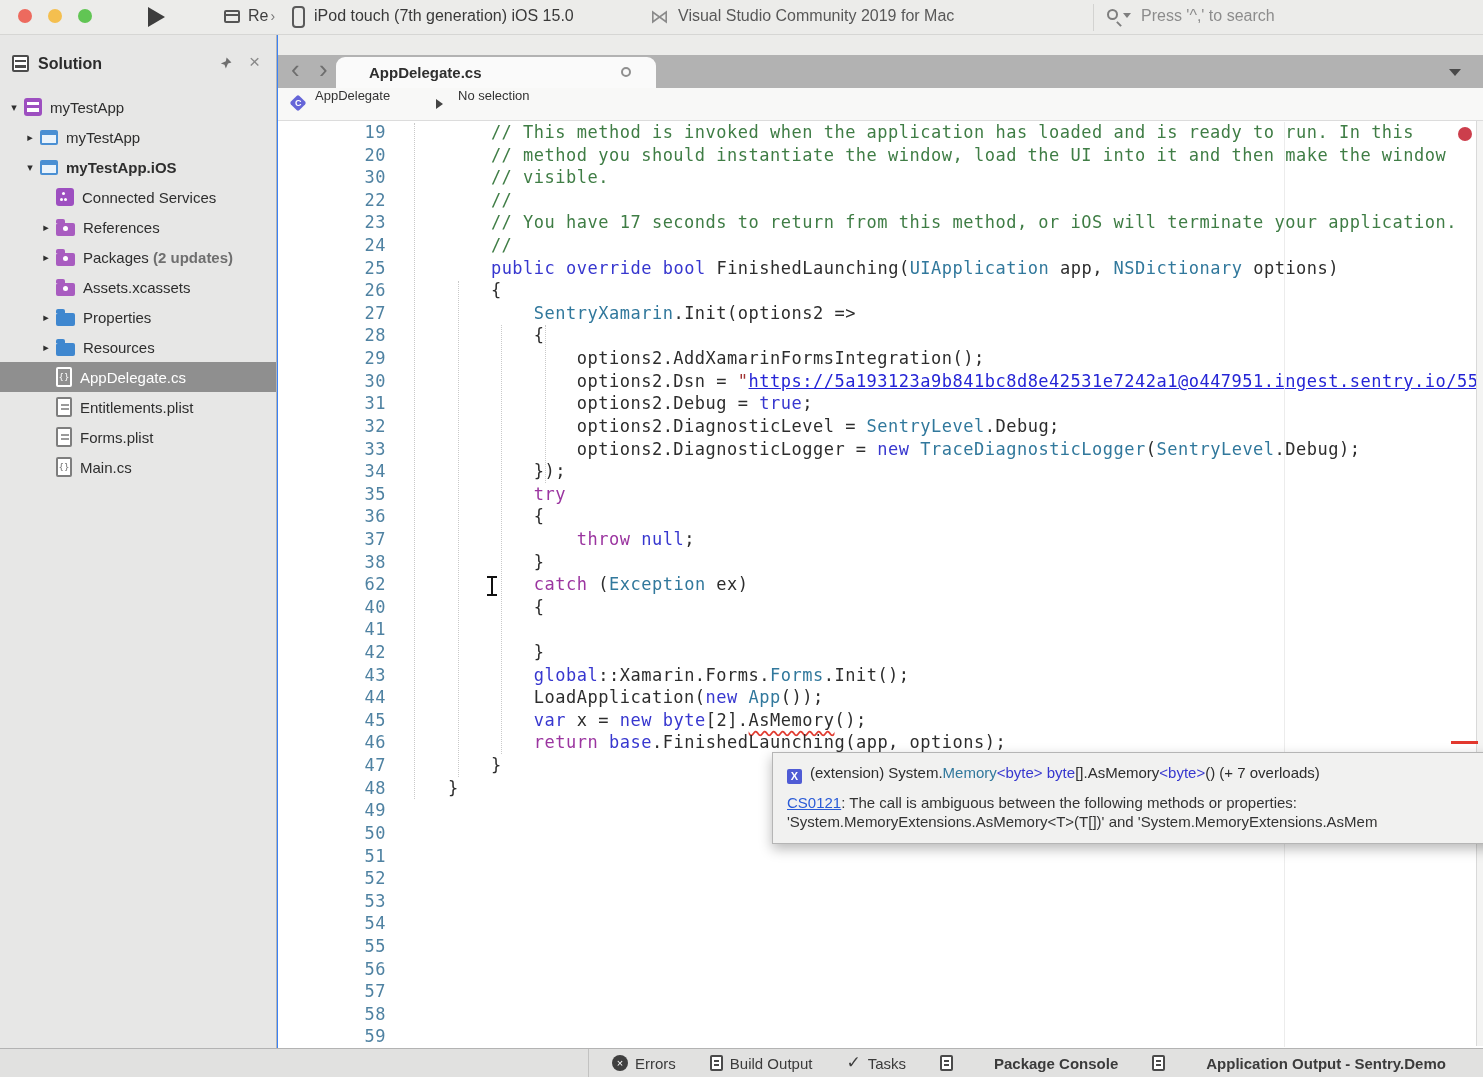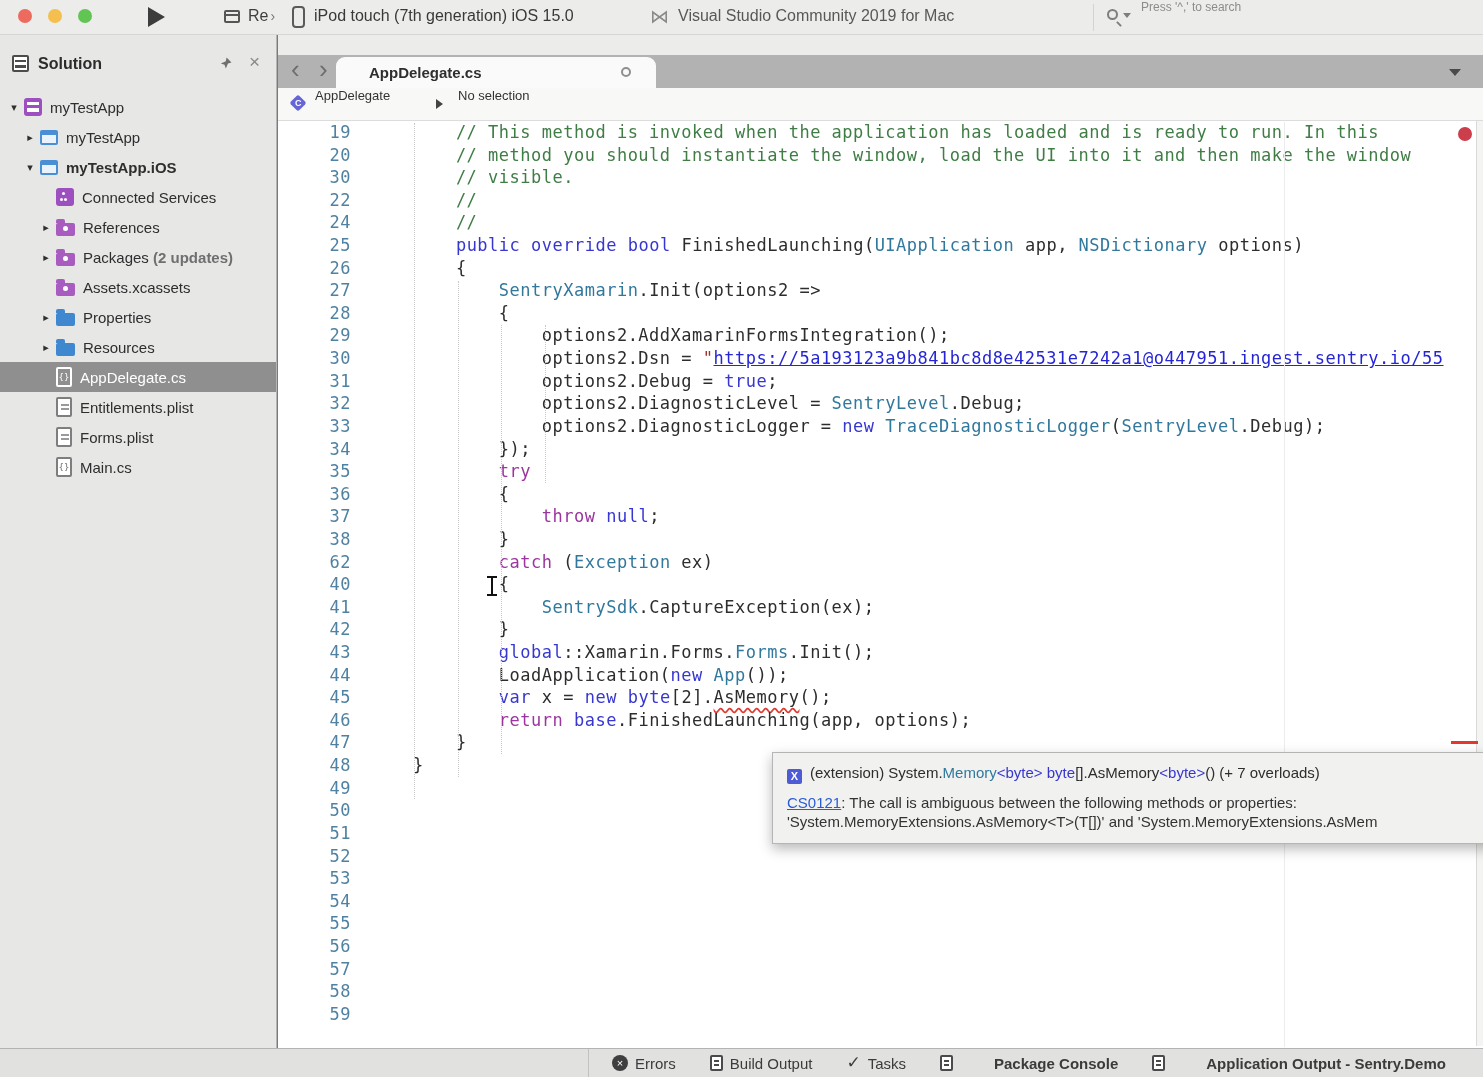--- a/index.html
+++ b/index.html
@@ -27,21 +27,21 @@
   .device { position:absolute; left:314px; top:7px; font-size:16px; color:#393939; }
   .vs-logo { position:absolute; left:650px; top:5px; font-size:19px; color:#8a8a8a; }
   .apptitle { position:absolute; left:678px; top:7px; font-size:16px; color:#585858; }
   .tb-sep { position:absolute; left:1093px; top:4px; width:1px; height:27px; background:#d3d3d1; }
   .mag { position:absolute; left:1107px; top:9px; width:11px; height:11px;
     border:2px solid #7e7e7e; border-radius:50%; }
   .mag::after { content:""; position:absolute; left:9px; top:10px; width:2px; height:6px;
     background:#7e7e7e; transform:rotate(-45deg); }
   .mag-chev { position:absolute; left:1123px; top:13px; width:0; height:0;
     border-left:4px solid transparent; border-right:4px solid transparent; border-top:5px solid #7e7e7e; }
-  .search-ph { position:absolute; left:1141px; top:0; font-size:12px; color:#8c8c8c; }
+  .search-ph { position:absolute; left:1141px; top:7px; font-size:16px; color:#8c8c8c; }
   
   .sidebar { position:absolute; left:0; top:35px; width:277px; height:1013px;
     background:#e7e7e6; border-right:1px solid #b5b5b5; }
   .sb-head { position:relative; height:50px; padding:22px 10px 0 12px; }
   .sb-head .sol-ic { position:absolute; left:12px; top:20px; width:17px; height:17px;
     border:2px solid #4c4c4c; border-radius:2px; background:#fff; }
   .sb-head .sol-ic::before{ content:""; position:absolute; left:1px; top:3px; right:1px; height:2px; background:#4c4c4c; }
   .sb-head .sol-ic::after { content:""; position:absolute; left:1px; top:8px; right:1px; height:3px; background:#4c4c4c; }
   .sb-head .t { position:absolute; left:38px; top:20px; font-size:16px; font-weight:bold; color:#2c2c2c; }
   .sb-head .pin { position:absolute; right:44px; top:21px; }
@@ -90,21 +90,21 @@
     border-bottom:1px solid #dcdcdc; }
   .bc-diamond { position:absolute; left:14px; top:9px; width:12px; height:12px; background:#6565d8;
     transform:rotate(45deg); border-radius:2px; }
   .bc-diamond span { position:absolute; left:2.5px; top:0.5px; transform:rotate(-45deg);
     color:#fff; font-size:9px; font-weight:bold; }
   .bc-item { position:absolute; top:0; font-size:13px; color:#333; }
   .bc-arrow { position:absolute; left:158px; top:11px; width:0; height:0;
     border-top:5px solid transparent; border-bottom:5px solid transparent; border-left:7px solid #444; }
   
   .code { position:absolute; left:278px; top:121px; width:1205px; height:927px; background:#fff; overflow:hidden;
-    font-family:"DejaVu Sans Mono", monospace; font-size:17px; letter-spacing:0.5px; }
+    font-family:"DejaVu Sans Mono", monospace; font-size:17px; letter-spacing:0.5px;padding-left:35px; }
   .cl { display:flex; height:22.62px; line-height:22.62px; white-space:pre; }
   .ln-num { flex:none; width:77px; text-align:right; padding-right:4px; color:#4f82a2; }
   .ln-txt { padding-left:15px; }
   .cm{ color:#3f7d45; } .kw{ color:#3737cf; } .fl{ color:#9b35a0; } .ty{ color:#31789c; }
   .pl{ color:#2d2d2d; } .st{ color:#a13232; }
   .lk{ color:#2525d6; text-decoration:underline;margin-top:36px; }
   .er{ color:#2d2d2d; text-decoration:underline; text-decoration-style:wavy; text-decoration-color:#e03c31; text-underline-offset:4px; }
   .guide { position:absolute; width:0; border-left:1px dotted #c9c9c9; }
   .ruler { position:absolute; left:1006px; top:1px; width:1px; height:925px; background:#ececec; }
   .err-dot { position:absolute; left:1180px; top:6px; width:14px; height:14px; border-radius:50%; background:#cc3e4c; }
@@ -267,38 +267,39 @@
     <span class="bc-arrow"></span>
     <span class="bc-item" style="left:180px;">No selection</span>
   </div>
 
   <div class="code">
     <div>
         <div class="cl"><span class="ln-num">19</span><span class="ln-txt"><span class="cm">        // This method is invoked when the application has loaded and is ready to run. In this</span></span></div>
         <div class="cl"><span class="ln-num">20</span><span class="ln-txt"><span class="cm">        // method you should instantiate the window, load the UI into it and then make the window</span></span></div>
         <div class="cl"><span class="ln-num">30</span><span class="ln-txt"><span class="cm">        // visible.</span></span></div>
         <div class="cl"><span class="ln-num">22</span><span class="ln-txt"><span class="cm">        //</span></span></div>
+        <div class="cl"><span class="ln-num">23</span><span class="ln-txt"><span class="cm">        // You have 17 seconds to return from this method, or iOS will terminate your application.</span></span></div>
         <div class="cl"><span class="ln-num">24</span><span class="ln-txt"><span class="cm">        //</span></span></div>
         <div class="cl"><span class="ln-num">25</span><span class="ln-txt"><span class="pl">        </span><span class="kw">public</span><span class="pl"> </span><span class="kw">override</span><span class="pl"> </span><span class="kw">bool</span><span class="pl"> FinishedLaunching(</span><span class="ty">UIApplication</span><span class="pl"> app, </span><span class="ty">NSDictionary</span><span class="pl"> options)</span></span></div>
         <div class="cl"><span class="ln-num">26</span><span class="ln-txt"><span class="pl">        {</span></span></div>
         <div class="cl"><span class="ln-num">27</span><span class="ln-txt"><span class="pl">            </span><span class="ty">SentryXamarin</span><span class="pl">.Init(options2 =&gt;</span></span></div>
         <div class="cl"><span class="ln-num">28</span><span class="ln-txt"><span class="pl">            {</span></span></div>
         <div class="cl"><span class="ln-num">29</span><span class="ln-txt"><span class="pl">                options2.AddXamarinFormsIntegration();</span></span></div>
         <div class="cl"><span class="ln-num">30</span><span class="ln-txt"><span class="pl">                options2.Dsn = </span><span class="st">"</span><span class="lk">https://5a193123a9b841bc8d8e42531e7242a1@o447951.ingest.sentry.io/55</span></span></div>
         <div class="cl"><span class="ln-num">31</span><span class="ln-txt"><span class="pl">                options2.Debug = </span><span class="kw">true</span><span class="pl">;</span></span></div>
         <div class="cl"><span class="ln-num">32</span><span class="ln-txt"><span class="pl">                options2.DiagnosticLevel = </span><span class="ty">SentryLevel</span><span class="pl">.Debug;</span></span></div>
         <div class="cl"><span class="ln-num">33</span><span class="ln-txt"><span class="pl">                options2.DiagnosticLogger = </span><span class="kw">new</span><span class="pl"> </span><span class="ty">TraceDiagnosticLogger</span><span class="pl">(</span><span class="ty">SentryLevel</span><span class="pl">.Debug);</span></span></div>
         <div class="cl"><span class="ln-num">34</span><span class="ln-txt"><span class="pl">            });</span></span></div>
         <div class="cl"><span class="ln-num">35</span><span class="ln-txt"><span class="pl">            </span><span class="fl">try</span></span></div>
         <div class="cl"><span class="ln-num">36</span><span class="ln-txt"><span class="pl">            {</span></span></div>
         <div class="cl"><span class="ln-num">37</span><span class="ln-txt"><span class="pl">                </span><span class="fl">throw</span><span class="pl"> </span><span class="kw">null</span><span class="pl">;</span></span></div>
         <div class="cl"><span class="ln-num">38</span><span class="ln-txt"><span class="pl">            }</span></span></div>
         <div class="cl"><span class="ln-num">62</span><span class="ln-txt"><span class="pl">            </span><span class="fl">catch</span><span class="pl"> (</span><span class="ty">Exception</span><span class="pl"> ex)</span></span></div>
         <div class="cl"><span class="ln-num">40</span><span class="ln-txt"><span class="pl">            {</span></span></div>
-        <div class="cl"><span class="ln-num">41</span><span class="ln-txt"><span class="pl">                </span><span class="ty">SentrySdk</span><span class="pl">.CaptureException(ex);</span></span></div>
+        <div class="cl"><span class="ln-num">41</span></div>
         <div class="cl"><span class="ln-num">42</span><span class="ln-txt"><span class="pl">            }</span></span></div>
         <div class="cl"><span class="ln-num">43</span><span class="ln-txt"><span class="pl">            </span><span class="kw">global</span><span class="pl">::Xamarin.Forms.</span><span class="ty">Forms</span><span class="pl">.Init();</span></span></div>
         <div class="cl"><span class="ln-num">44</span><span class="ln-txt"><span class="pl">            LoadApplication(</span><span class="kw">new</span><span class="pl"> </span><span class="ty">App</span><span class="pl">());</span></span></div>
         <div class="cl"><span class="ln-num">45</span><span class="ln-txt"><span class="pl">            </span><span class="kw">var</span><span class="pl"> x = </span><span class="kw">new</span><span class="pl"> </span><span class="kw">byte</span><span class="pl">[2].</span><span class="er">AsMemory</span><span class="pl">();</span></span></div>
         <div class="cl"><span class="ln-num">46</span><span class="ln-txt"><span class="pl">            </span><span class="fl">return</span><span class="pl"> </span><span class="kw">base</span><span class="pl">.FinishedLaunching(app, options);</span></span></div>
         <div class="cl"><span class="ln-num">47</span><span class="ln-txt"><span class="pl">        }</span></span></div>
         <div class="cl"><span class="ln-num">48</span><span class="ln-txt"><span class="pl">    }</span></span></div>
         <div class="cl"><span class="ln-num">49</span><span class="ln-txt"></span></div>
         <div class="cl"><span class="ln-num">50</span><span class="ln-txt"></span></div>
         <div class="cl"><span class="ln-num">51</span><span class="ln-txt"></span></div>

